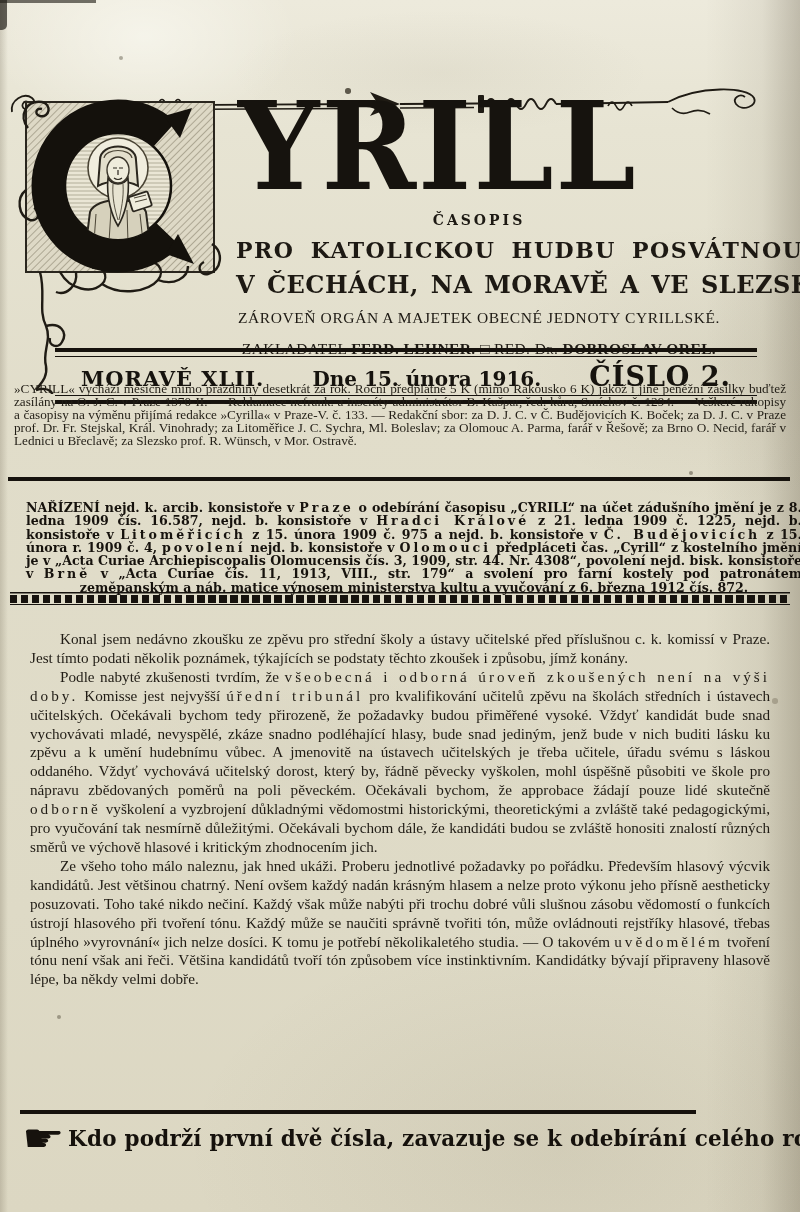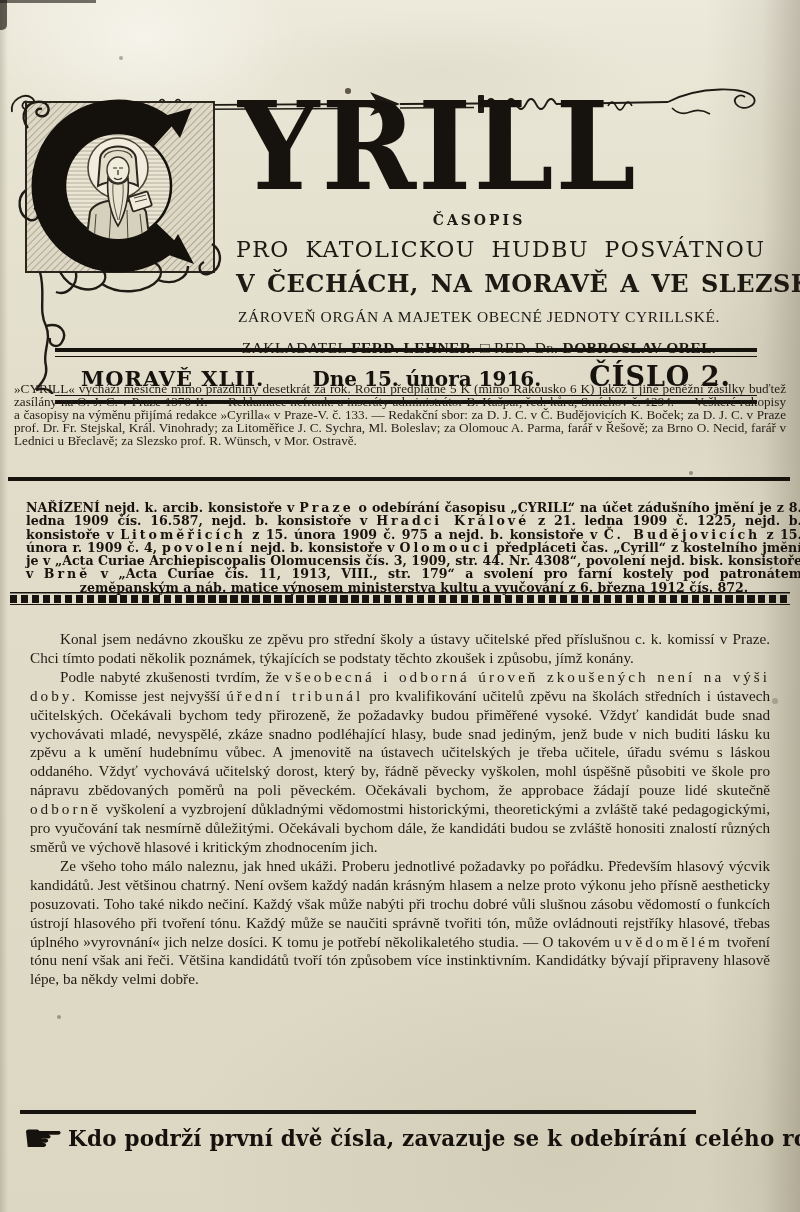--- a/index.html
+++ b/index.html
@@ -30,21 +30,21 @@
   
   #top-ornament{position:absolute;left:8px;top:82px;width:756px;height:40px;}
   #initial{position:absolute;left:16px;top:94px;width:214px;height:300px;}
   #yrill{
     position:absolute;left:238px;top:86px;width:430px;
     font-family:"DejaVu Serif","Liberation Serif",serif;font-weight:bold;
     font-size:114px;line-height:1;letter-spacing:2px;color:#16130e;
     transform:scaleY(1.06);transform-origin:top left;white-space:nowrap;}
   #subtitles{position:absolute;left:236px;top:212px;width:486px;text-align:center;color:#1d1913;}
   .sub-casopis{font-family:"DejaVu Serif",serif;font-weight:bold;font-size:14px;letter-spacing:3px;margin-bottom:9px;}
-  .sub-purpose{font-family:"DejaVu Serif",serif;font-weight:normal;font-size:22px;letter-spacing:1.5px;word-spacing:7px;margin-bottom:7px;white-space:nowrap;}
+  .sub-purpose{font-family:"DejaVu Serif",serif;font-weight:bold;font-size:22px;letter-spacing:1.5px;word-spacing:7px;margin-bottom:7px;white-space:nowrap;}
   .sub-region{font-family:"DejaVu Serif",serif;font-weight:bold;font-size:24px;letter-spacing:.5px;word-spacing:3px;margin-bottom:10px;white-space:nowrap;}
   .sub-organ{font-size:15.5px;letter-spacing:.6px;margin-bottom:13px;white-space:nowrap;}
   .sub-founder{font-size:15.5px;letter-spacing:.4px;font-variant:small-caps;white-space:nowrap;}
   .sub-founder .b{font-weight:bold;}
   
   #dateline{
     position:absolute;left:55px;top:348px;width:702px;box-sizing:border-box;
     border-top:4px solid #16120d;border-bottom:4px solid #16120d;
     background:
       linear-gradient(#16120d,#16120d) 0 4px/100% 1px no-repeat,
@@ -188,21 +188,21 @@
   <p id="subscription">»CYRILL« vychází měsíčně mimo prázdniny desetkrát za rok. Roční předplatné 5 K (mimo Rakousko 6 K) jakož i jiné peněžní zásilky buďtež zasílány na O. J. C. v Praze 1370-II. — Reklamace nefrank. a inseráty administrátor B. Kašpar, řed. kůru, Smíchov č. 1294. — Veškeré rukopisy a časopisy na výměnu přijímá redakce »Cyrilla« v Praze-V. č. 133. — Redakční sbor: za D. J. C. v Č. Budějovicích K. Boček; za D. J. C. v Praze prof. Dr. Fr. Stejskal, Král. Vinohrady; za Litoměřice J. C. Sychra, Ml. Boleslav; za Olomouc A. Parma, farář v Řešově; za Brno O. Necid, farář v Lednici u Břeclavě; za Slezsko prof. R. Wünsch, v Mor. Ostravě.</p>
 
   <div id="rule1"></div>
 
   <p id="decree"><span>NAŘÍZENÍ nejd. k. arcib. konsistoře v </span><span class="gesperrt">Praze</span><span> o odebírání časopisu „CYRILL“ na účet zádušního jmění je z 8. ledna 1909 čís. 16.587, nejd. b. konsistoře v </span><span class="gesperrt">Hradci Králové</span><span> z 21. ledna 1909 č. 1225, nejd. b. konsistoře v </span><span class="gesperrt">Litoměřicích</span><span> z 15. února 1909 č. 975 a nejd. b. konsistoře v </span><span class="gesperrt">Č. Budějovicích</span><span> z 15. února r. 1909 č. 4, </span><span class="gesperrt">povolení</span><span> nejd. b. konsistoře v </span><span class="gesperrt">Olomouci</span><span> předpláceti čas. „Cyrill“ z kostelního jmění je v „Acta Curiae Archiepiscopalis Olomucensis čís. 3, 1909, str. 44. Nr. 4308“, povolení nejd. bisk. konsistoře v </span><span class="gesperrt">Brně</span><span> v „Acta Curiae čís. 11, 1913, VIII., str. 179“ a svolení pro farní kostely pod patronátem zeměpanským a náb. matice výnosem ministerstva kultu a vyučování z 6. března 1912 čís. 872.</span></p>
 
   <div id="bead-divider"></div>
 
   <div id="article">
     <div id="paragraphs">
-        <p><span>Konal jsem nedávno zkoušku ze zpěvu pro střední školy a ústavy učitelské před příslušnou c. k. komissí v Praze. Chci tímto podati několik poznámek, týkajících se podstaty těchto zkoušek i způsobu, jímž konány.</span></p>
+        <p><span>Konal jsem nedávno zkoušku ze zpěvu pro střední školy a ústavy učitelské před příslušnou c. k. komissí v Praze. Jest tímto podati několik poznámek, týkajících se podstaty těchto zkoušek i způsobu, jímž konány.</span></p>
         <p><span>Podle nabyté zkušenosti tvrdím, že </span><span class="gesperrt">všeobecná i odborná úroveň zkoušených není na výši doby.</span><span> Komisse jest nejvyšší </span><span class="gesperrt">úřední tribunál</span><span> pro kvalifikování učitelů zpěvu na školách středních i ústavech učitelských. Očekávali bychom tedy přirozeně, že požadavky budou přiměřené vysoké. Vždyť kandidát bude snad vychovávati mladé, nevyspělé, zkáze snadno podléhající hlasy, bude snad jediným, jenž bude v nich buditi lásku ku zpěvu a k umění hudebnímu vůbec. A jmenovitě na ústavech učitelských je třeba učitele, úřadu svému s láskou oddaného. Vždyť vychovává učitelský dorost, který by, řádně pěvecky vyškolen, mohl úspěšně působiti ve škole pro nápravu zbědovaných poměrů na poli pěveckém. Očekávali bychom, že approbace žádají pouze lidé skutečně </span><span class="gesperrt">odborně</span><span> vyškolení a vyzbrojení důkladnými vědomostmi historickými, theoretickými a zvláště také pedagogickými, pro vyučování tak nesmírně důležitými. Očekávali bychom dále, že kandidáti budou se zvláště honositi znalostí různých směrů ve výchově hlasové i kritickým zhodnocením jich.</span></p>
         <p><span>Ze všeho toho málo naleznu, jak hned ukáži. Proberu jednotlivé požadavky po pořádku. Především hlasový výcvik kandidátů. Jest většinou chatrný. Není ovšem každý nadán krásným hlasem a nelze proto výkonu jeho přísně aestheticky posuzovati. Toho také nikdo nečiní. Každý však může nabýti při trochu dobré vůli slušnou zásobu vědomostí o funkcích ústrojí hlasového při tvoření tónu. Každý může se naučiti správně tvořiti tón, může ovládnouti rejstříky hlasové, třebas úplného »vyrovnání« jich nelze dosíci. K tomu je potřebí několikaletého studia. — O takovém </span><span class="gesperrt">uvědomělém</span><span> tvoření tónu není však ani řeči. Většina kandidátů tvoří tón způsobem více instinktivním. Kandidátky bývají připraveny hlasově lépe, ba někdy velmi dobře.</span></p>
       </div>
   </div>
 
   <div id="rule2"></div>
 
   <div id="footer-line">
     <span class="manicule">☛</span>
     <span class="footer-text">Kdo podrží první dvě čísla, zavazuje se k odebírání celého ročníku!</span>

